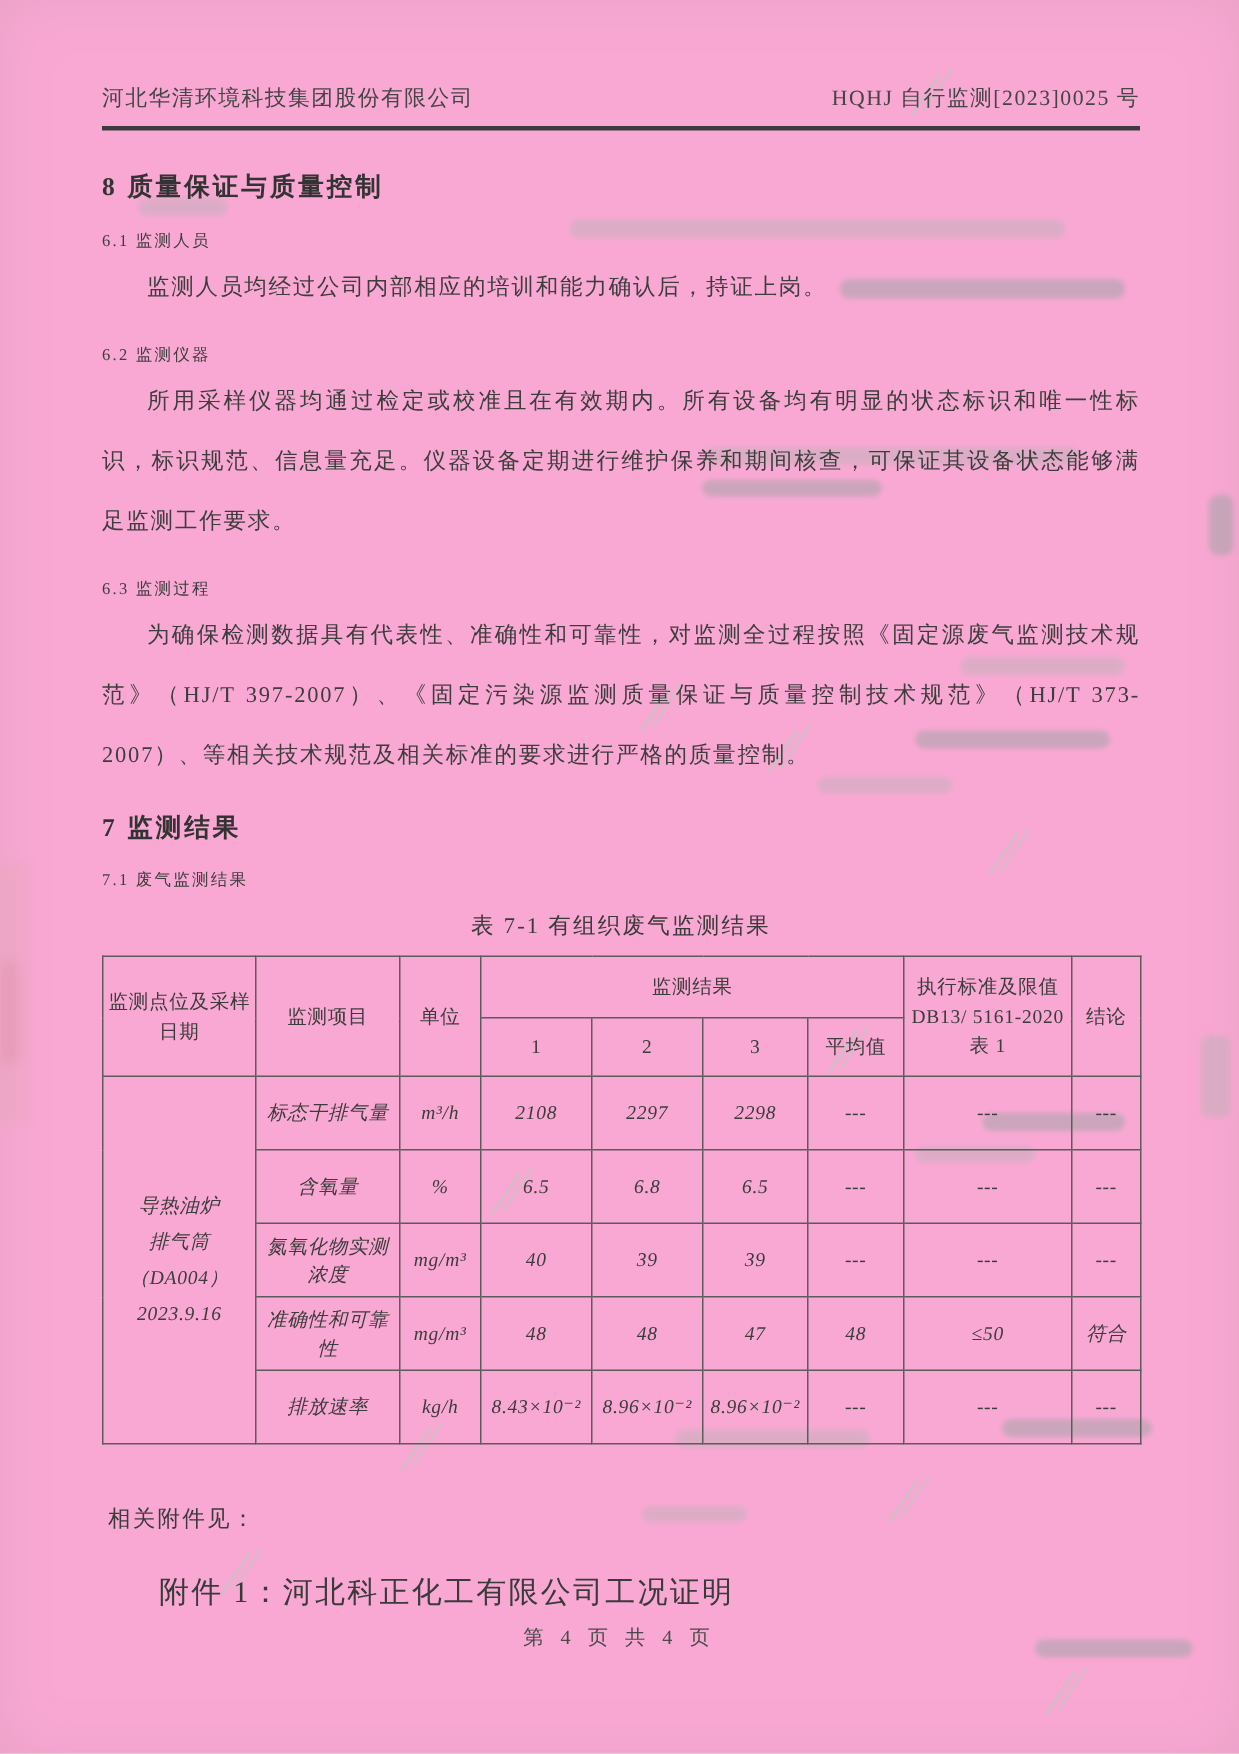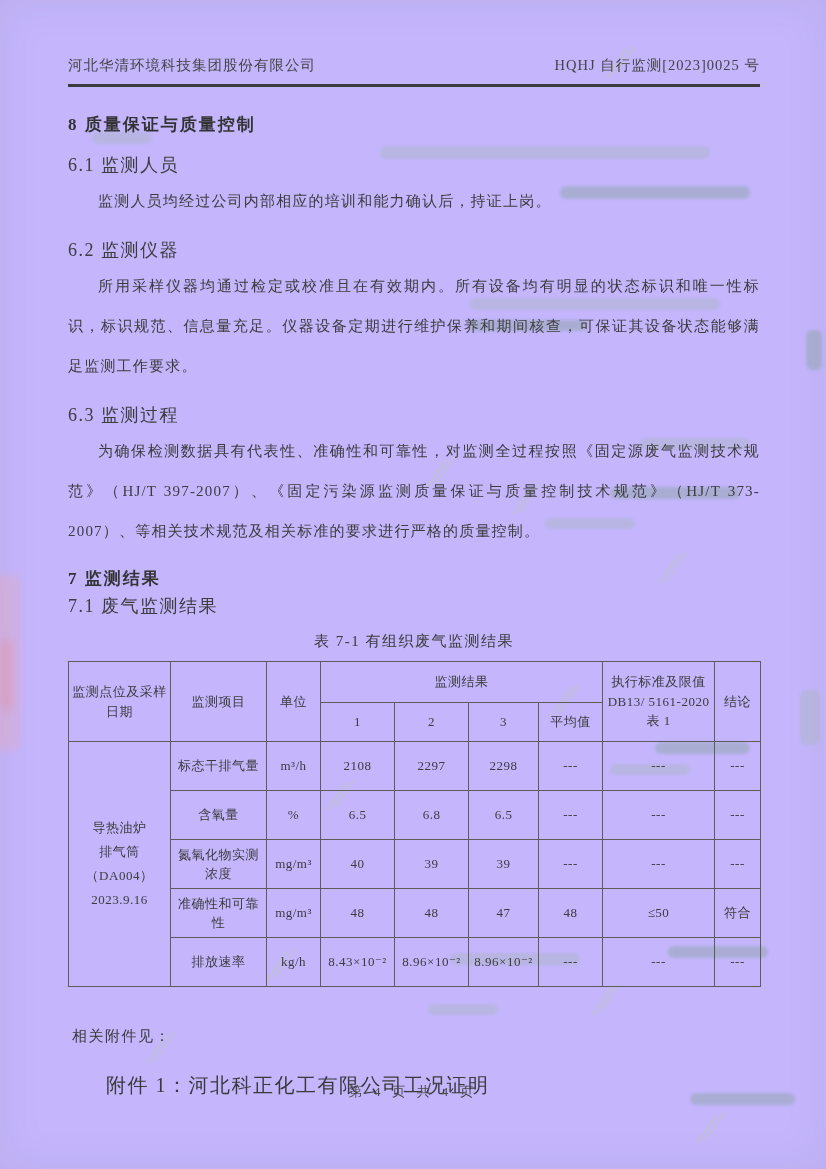--- a/index.html
+++ b/index.html
@@ -1,53 +1,53 @@
 <!DOCTYPE html>
 <html><head>
 <meta charset="utf-8">
 <style>
   html,body{margin:0;padding:0;background:#e8e6e2;}
   .page{
     position:relative;
     width:826px;height:1169px;
     margin:0 auto;
-    background:#c4b5fd;
+    background:#f9a8d4;
     font-family:"Liberation Serif","DejaVu Serif",serif;
     color:#3a3a3a;
     overflow:hidden;
     box-shadow:inset 0 0 40px rgba(120,120,110,.12);
   }
   .content{position:absolute;left:68px;top:0;width:692px;}
   
   .doc-header{
     padding-top:56px;
     display:flex;justify-content:space-between;align-items:flex-end;
     font-size:14.5px;letter-spacing:1px;color:#454545;
   }
   .header-rule{margin-top:9px;height:3px;background:#3c3c3c;}
   
   .h-main{margin:26px 0 0 0;font-size:17px;font-weight:bold;letter-spacing:2px;color:#333;}
-  .h-sub{margin:17px 0 0 0;font-size:18px;font-weight:normal;letter-spacing:1.5px;color:#3d3d3d;}
+  .h-sub{margin:17px 0 0 0;font-size:11px;font-weight:normal;letter-spacing:1.5px;color:#3d3d3d;}
   .para{
     margin:4px 0 0 0;font-size:15px;line-height:40px;
     text-indent:2em;text-align:justify;letter-spacing:1.2px;color:#3d3d3d;
   }
   
   .tbl-caption{margin-top:14px;text-align:center;font-size:15px;letter-spacing:1.5px;color:#3a3a3a;}
   table.results{
     margin-top:10px;width:692px;border-collapse:collapse;table-layout:fixed;
     font-size:13px;color:#3c3c3c;
   }
   table.results td{
     border:1px solid #5c5c5c;text-align:center;vertical-align:middle;
     padding:2px 3px;line-height:1.5;letter-spacing:.5px;
   }
   tr.hrow1 td{height:36px;}
   tr.hrow2 td{height:34px;}
-  tr.drow td{height:44px;}
+  tr.drow td{height:44px;font-style:italic;}
   .point-cell div{line-height:24px;}
   .std-cell{line-height:1.7;}
   
   .attach-intro{margin:40px 0 0 4px;font-size:15px;letter-spacing:1.5px;}
   .attach-item{margin:26px 0 0 38px;font-size:20px;letter-spacing:1.5px;}
   .end-note{margin:20px 0 0 60px;font-size:13.5px;letter-spacing:1px;color:#4a4a4a;word-break:break-all;}
   
   .footer{
     position:absolute;left:0;right:0;top:1083px;text-align:center;
     font-size:13.5px;letter-spacing:4px;color:#4a4a4a;
@@ -105,21 +105,21 @@
 
     <div class="h-main">8 质量保证与质量控制</div>
     <div class="h-sub">6.1 监测人员</div>
     <p class="para">监测人员均经过公司内部相应的培训和能力确认后，持证上岗。</p>
     <div class="h-sub">6.2 监测仪器</div>
     <p class="para">所用采样仪器均通过检定或校准且在有效期内。所有设备均有明显的状态标识和唯一性标识，标识规范、信息量充足。仪器设备定期进行维护保养和期间核查，可保证其设备状态能够满足监测工作要求。</p>
     <div class="h-sub">6.3 监测过程</div>
     <p class="para">为确保检测数据具有代表性、准确性和可靠性，对监测全过程按照《固定源废气监测技术规范》（HJ/T 397-2007）、《固定污染源监测质量保证与质量控制技术规范》（HJ/T 373-2007）、等相关技术规范及相关标准的要求进行严格的质量控制。</p>
 
     <div class="h-main" style="margin-top:16px">7 监测结果</div>
-    <div class="h-sub" style="margin-top:4px">7.1 废气监测结果</div>
+    <div class="h-sub" style="margin-top:16px">7.1 废气监测结果</div>
 
     <div class="tbl-caption">表 7-1 有组织废气监测结果</div>
     <table class="results">
       <colgroup>
         <col style="width:102px">
           <col style="width:96px">
           <col style="width:54px">
         <col style="width:74px">
           <col style="width:74px">
           <col style="width:70px">

